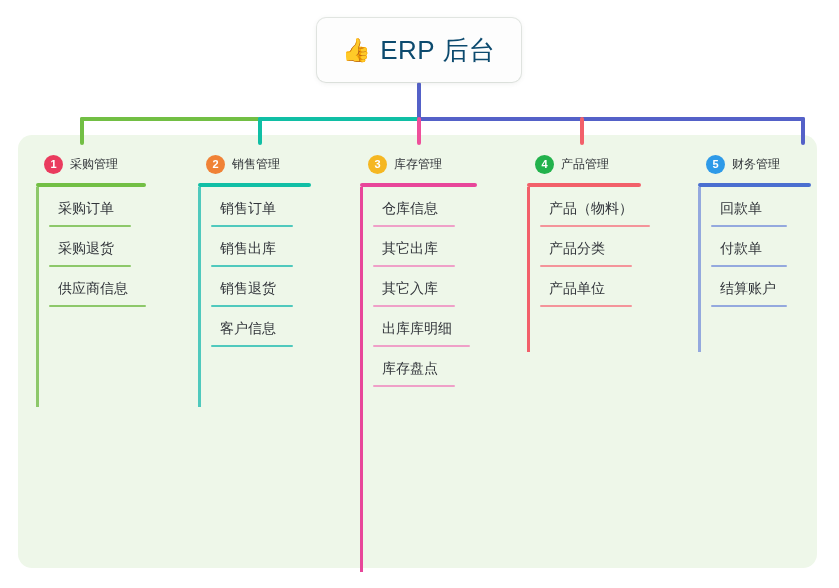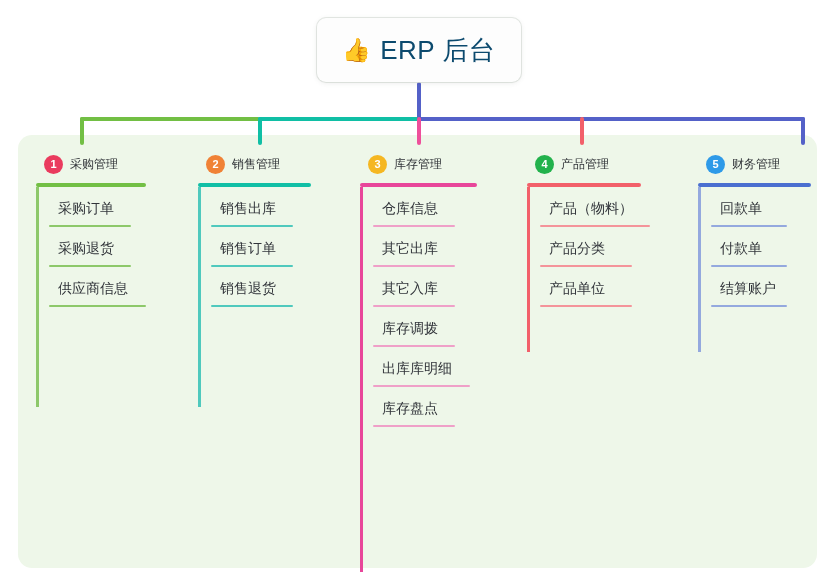--- a/index.html
+++ b/index.html
@@ -104,29 +104,33 @@
       </div>
       <div class="col" style="left: 198px;">
         <div class="col-head">
           <span class="badge" style="background: rgb(240, 130, 54);">2</span>
           <span class="col-title">销售管理</span>
         </div>
         <div class="head-rule" style="width: 113px; background: rgb(16, 191, 165);"></div>
         <div class="items">
           <div class="spine" style="background: rgb(79, 201, 189); height: 220px;"></div>
           <div class="item">
+            <span class="item-label">销售订单</span>
+            <div class="item-rule" style="width: 82px; background: rgb(79, 201, 189);"></div>
+          </div>
+          <div class="item">
             <span class="item-label">销售出库</span>
             <div class="item-rule" style="width: 82px; background: rgb(79, 201, 189);"></div>
           </div>
           <div class="item">
-            <span class="item-label">销售订单</span>
-            <div class="item-rule" style="width: 82px; background: rgb(79, 201, 189);"></div>
-          </div>
-          <div class="item">
             <span class="item-label">销售退货</span>
+            <div class="item-rule" style="width: 82px; background: rgb(79, 201, 189);"></div>
+          </div>
+          <div class="item">
+            <span class="item-label">客户信息</span>
             <div class="item-rule" style="width: 82px; background: rgb(79, 201, 189);"></div>
           </div>
         </div>
       </div>
       <div class="col" style="left: 360px;">
         <div class="col-head">
           <span class="badge" style="background: rgb(245, 183, 34);">3</span>
           <span class="col-title">库存管理</span>
         </div>
         <div class="head-rule" style="width: 117px; background: rgb(232, 70, 154);"></div>
@@ -138,24 +142,20 @@
           </div>
           <div class="item">
             <span class="item-label">其它出库</span>
             <div class="item-rule" style="width: 82px; background: rgb(239, 160, 200);"></div>
           </div>
           <div class="item">
             <span class="item-label">其它入库</span>
             <div class="item-rule" style="width: 82px; background: rgb(239, 160, 200);"></div>
           </div>
           <div class="item">
-            <span class="item-label">库存调拨</span>
-            <div class="item-rule" style="width: 82px; background: rgb(239, 160, 200);"></div>
-          </div>
-          <div class="item">
             <span class="item-label">出库库明细</span>
             <div class="item-rule" style="width: 97px; background: rgb(239, 160, 200);"></div>
           </div>
           <div class="item">
             <span class="item-label">库存盘点</span>
             <div class="item-rule" style="width: 82px; background: rgb(239, 160, 200);"></div>
           </div>
         </div>
       </div>
       <div class="col" style="left: 527px;">

